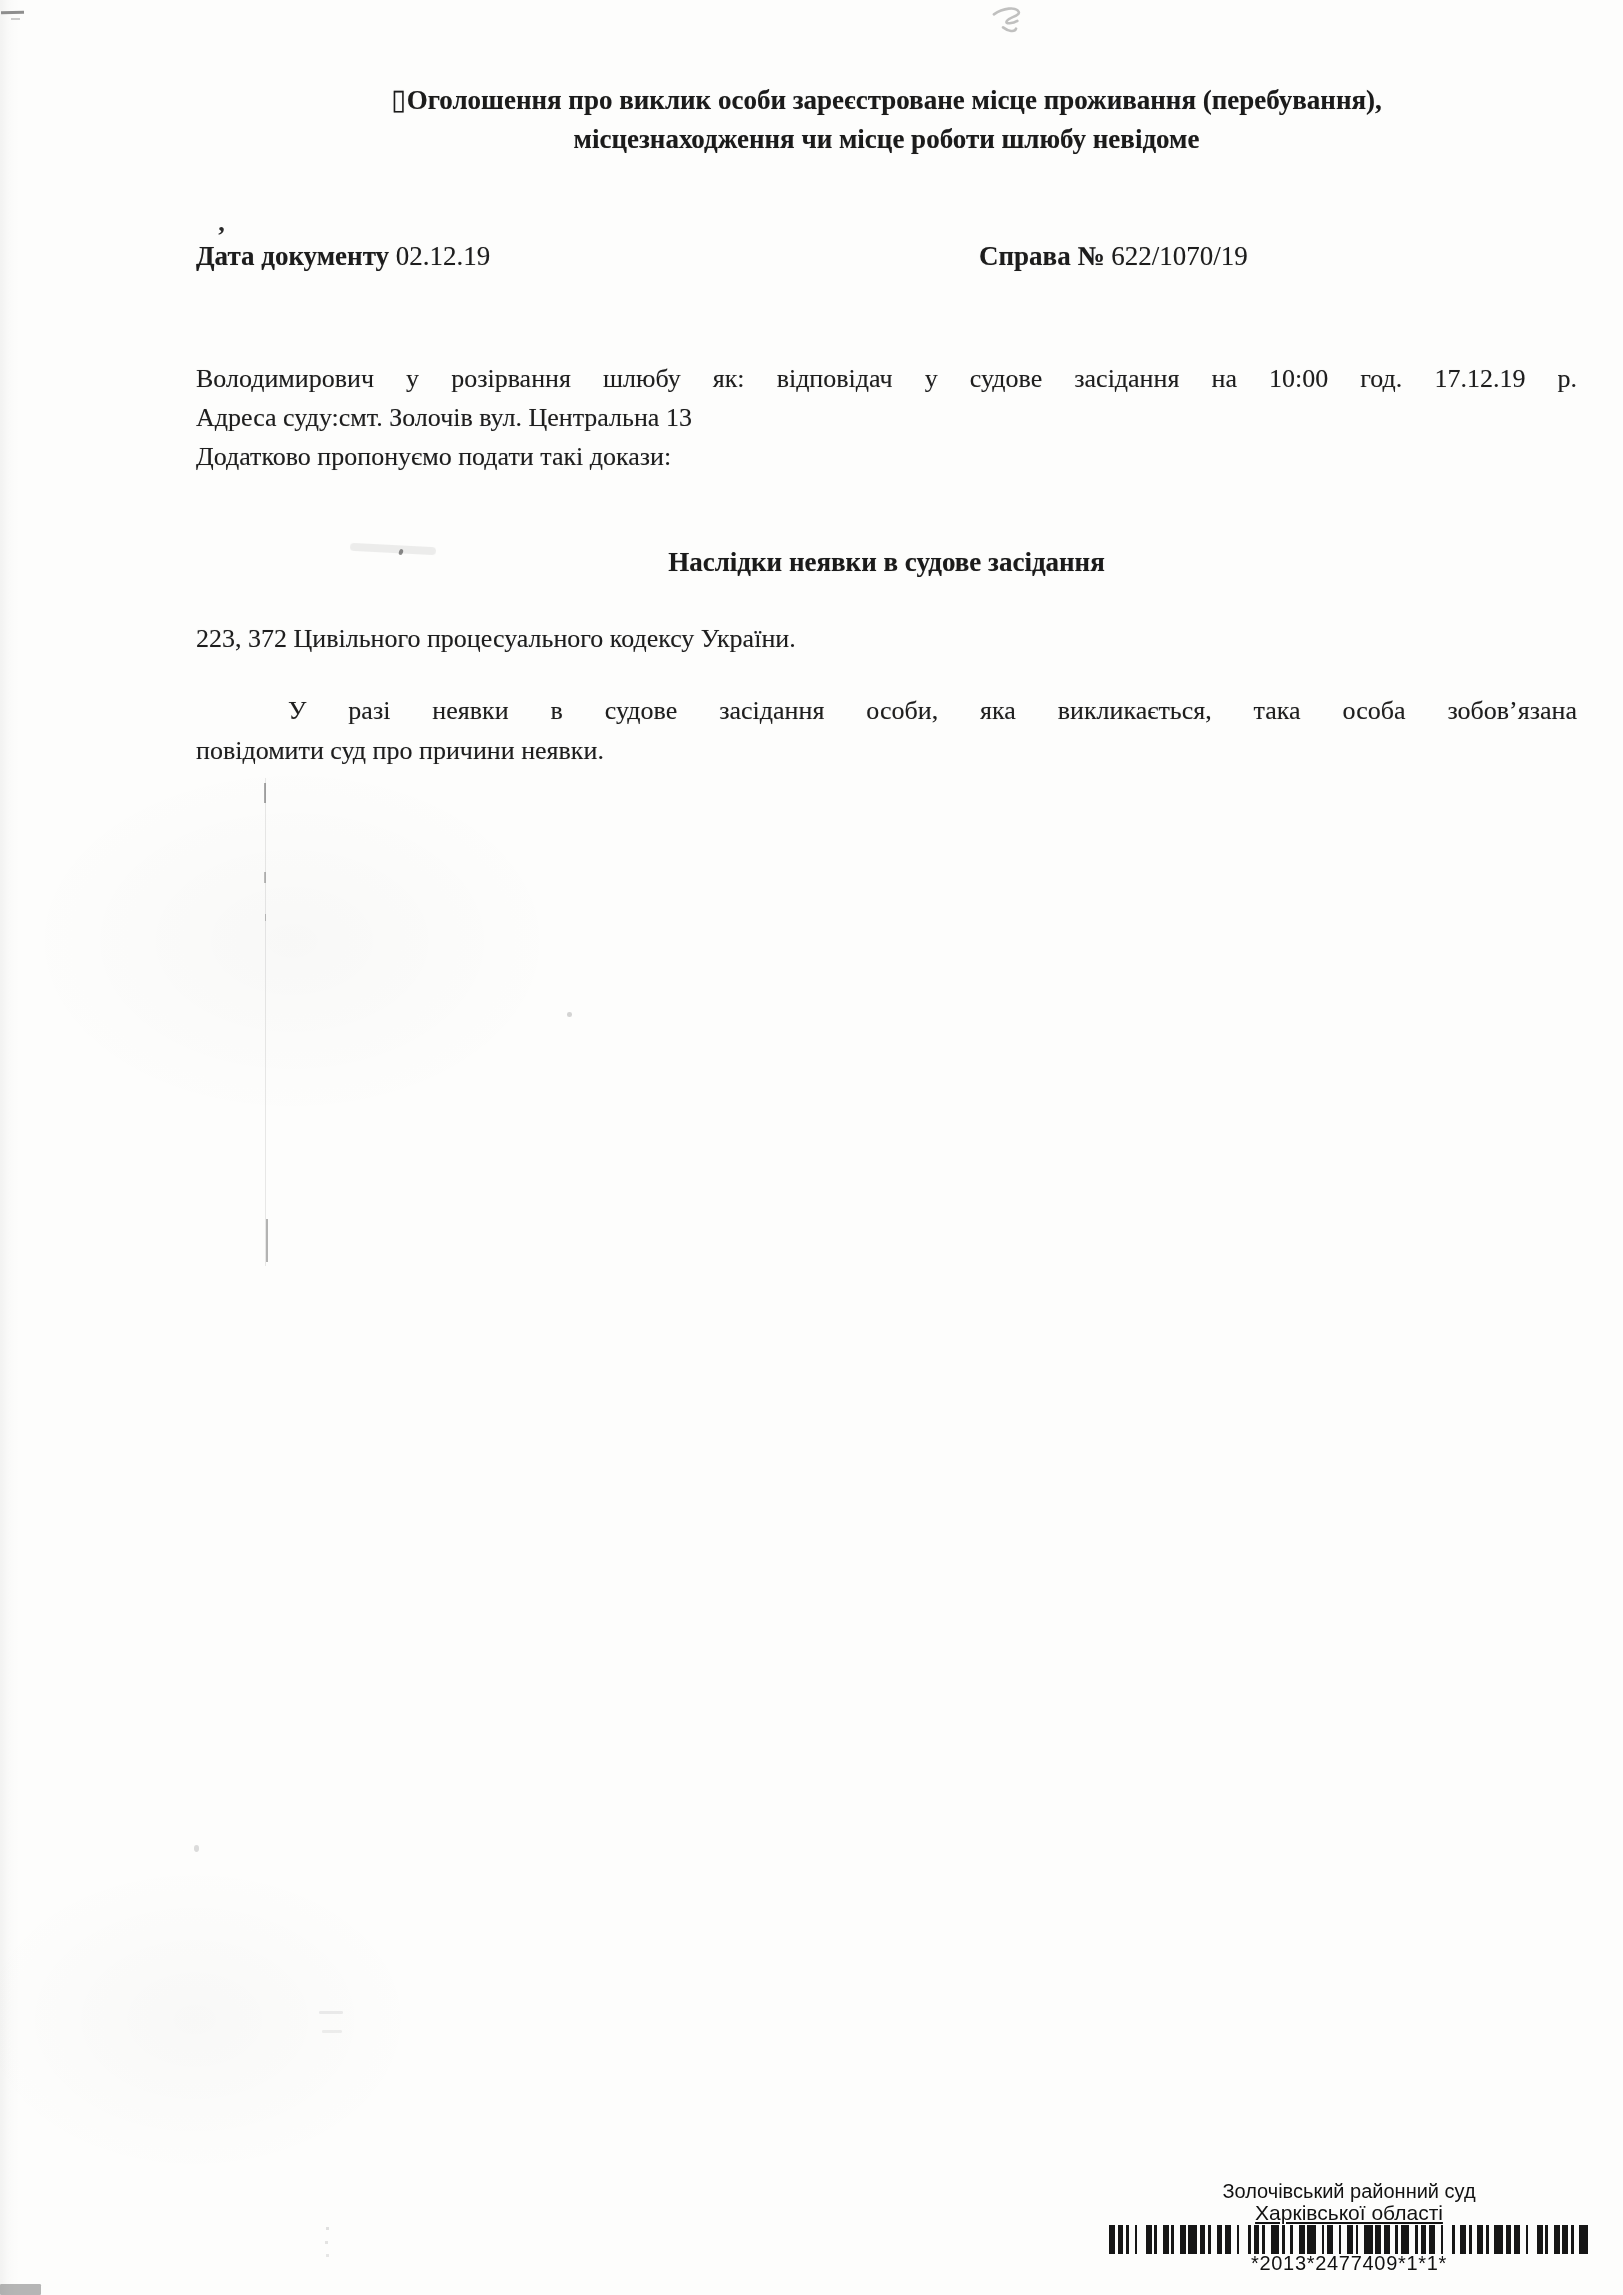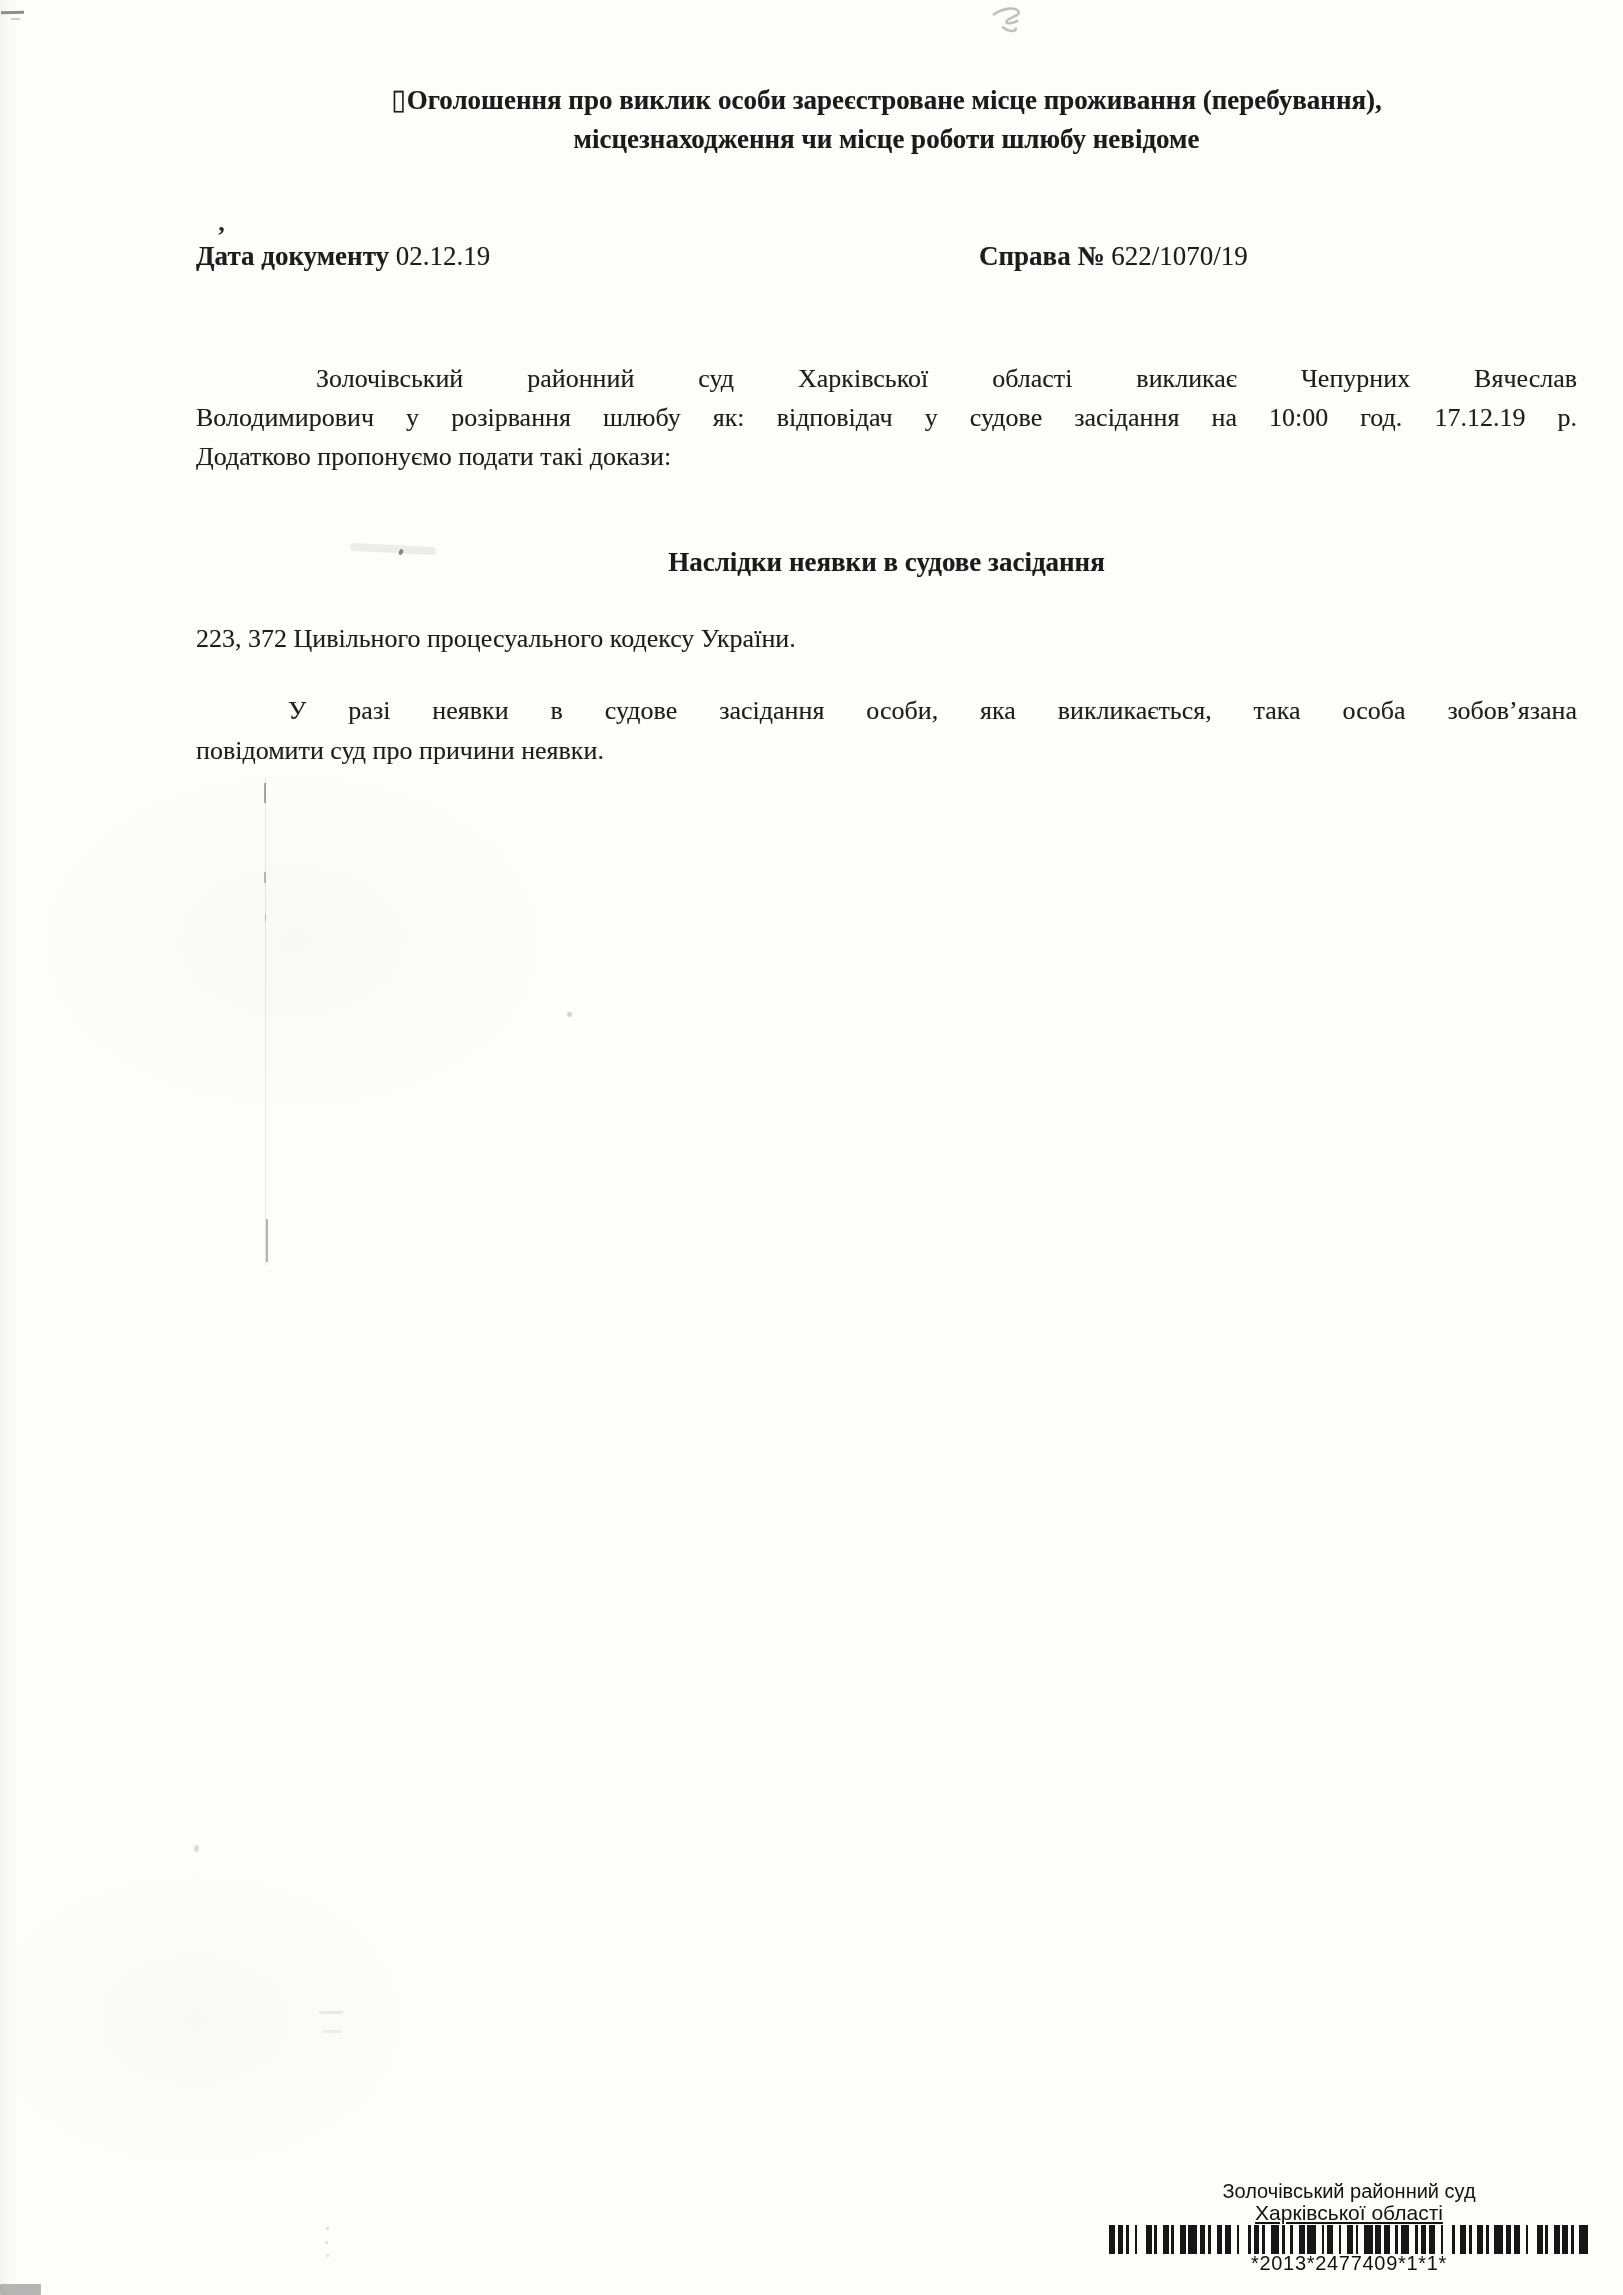--- a/index.html
+++ b/index.html
@@ -109,22 +109,22 @@
       <span class="lbl">Дата документу</span>
       <span>02.12.19</span>
     </div>
     <div class="meta-case txt-soft">
       <span class="lbl">Справа №</span>
       <span>622/1070/19</span>
     </div>
   </div>
 
   <div class="para p1 txt-soft">
-    <div class="line just ind-lg">Золочівський районний суд Харківської області викликає Чепурних Вячеслав</div>
     <div class="line just">Володимирович у розірвання шлюбу як: відповідач у судове засідання на 10:00 год. 17.12.19 р.</div>
+    <div class="line">Адреса суду:смт. Золочів вул. Центральна 13</div>
     <div class="line">Додатково пропонуємо подати такі докази:</div>
   </div>
 
   <div class="section-header txt-soft">Наслідки неявки в судове засідання</div>
 
   <div class="para p2 txt-soft">
     <div class="line">223, 372 Цивільного процесуального кодексу України.</div>
   </div>
 
   <div class="para p3 txt-soft">

